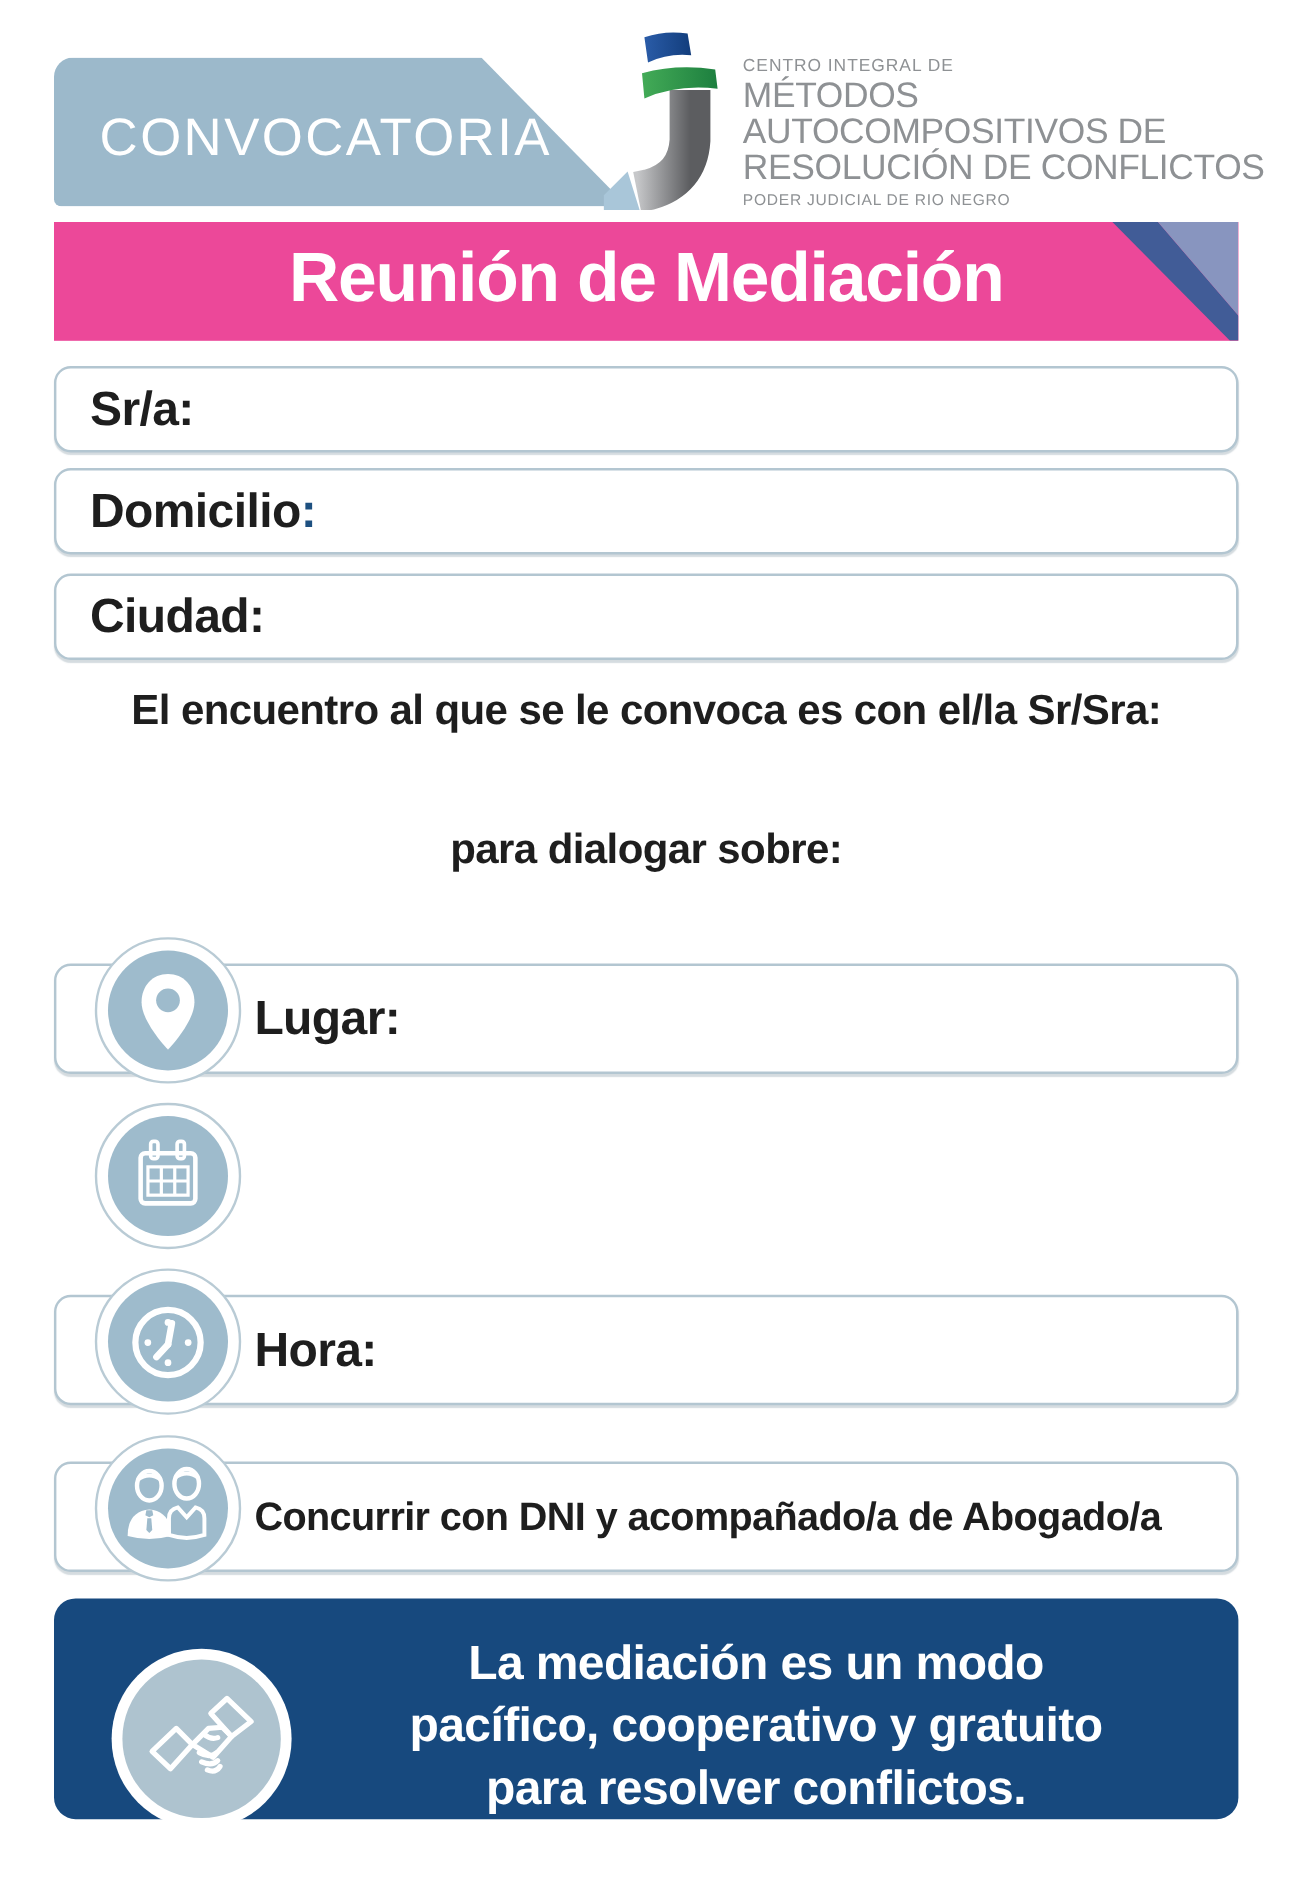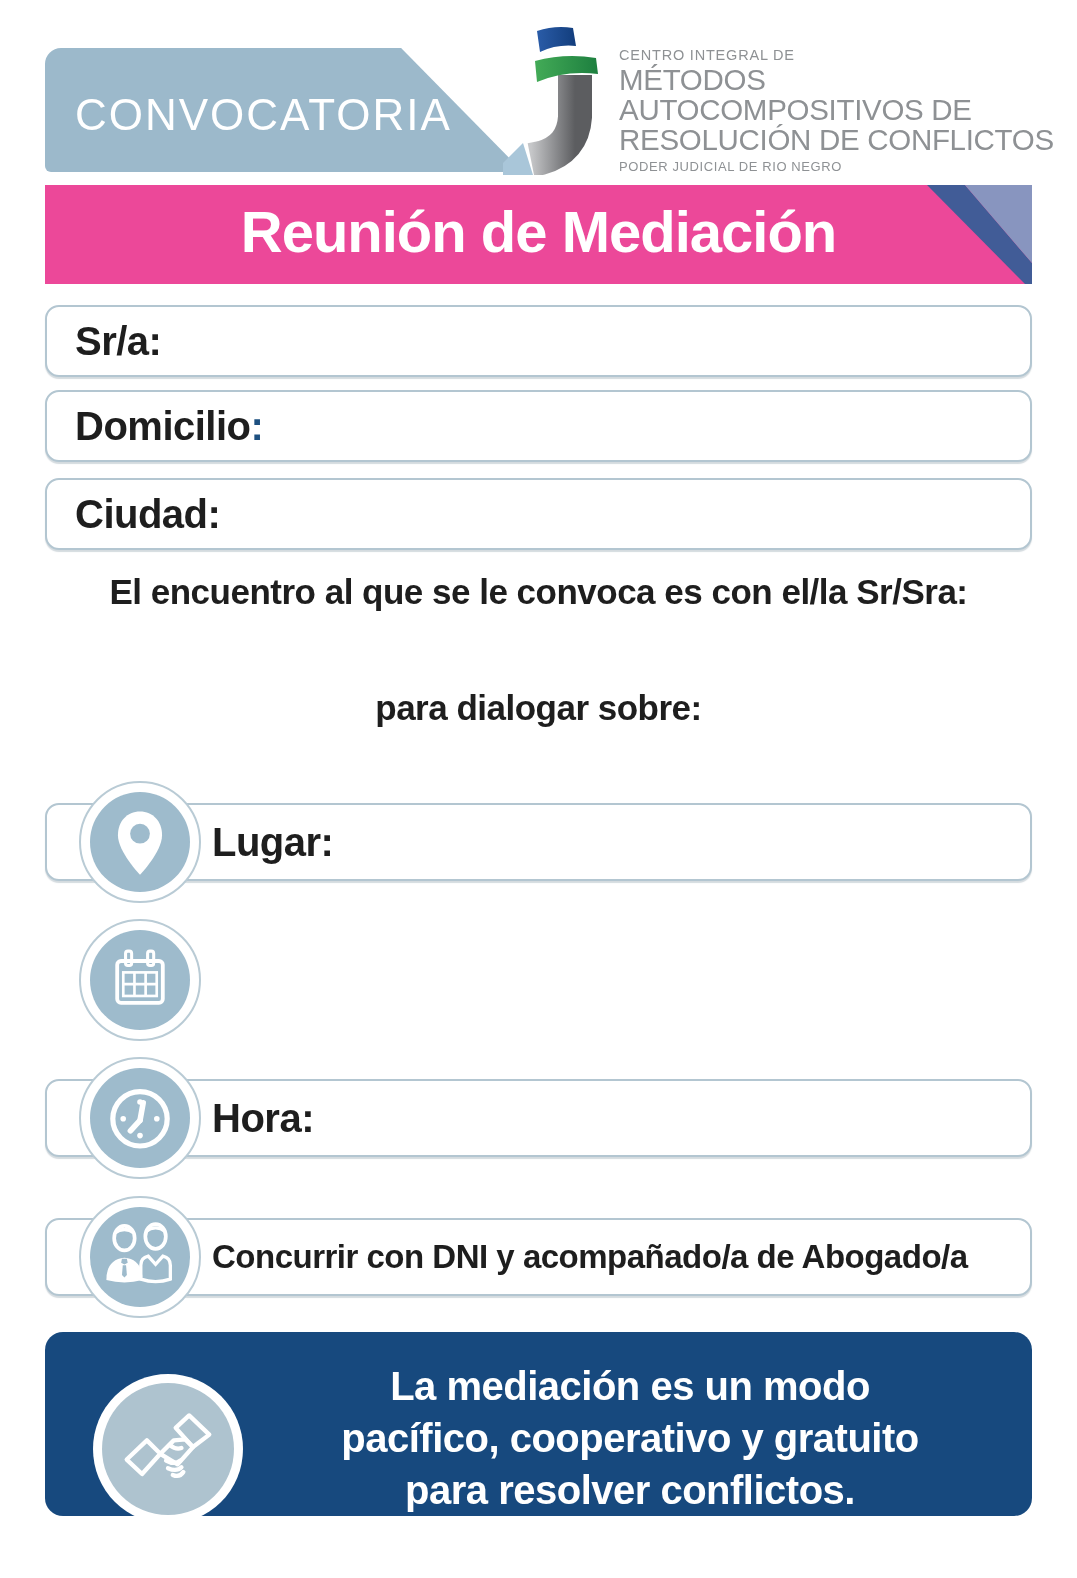--- a/index.html
+++ b/index.html
@@ -8,21 +8,21 @@
     font-family:"Liberation Sans", sans-serif; overflow:hidden;
   }
 
   
   .ribbon {
     position:absolute; left:45px; top:48px; width:478px; height:124px;
     background:#9CB9CB; border-radius:16px 0 0 6px;
     clip-path:polygon(0 0, 74.5% 0, 100% 100%, 0 100%);
     display:flex; align-items:center;
   }
-  .ribbon-label { color:#fff; font-size:44px; letter-spacing:2px; padding-left:30px; padding-top:10px; }
+  .ribbon-label { color:#fff; font-size:44px; letter-spacing:2px; padding-left:20px; padding-top:10px;margin-left:18px; }
 
   
   .logo { position:absolute; left:503px; top:25px; display:flex; }
   .logo-mark { width:100px; height:150px; }
   .logo-text { margin-left:16px; color:#8E9194; }
   .logo-small-top { font-size:14.5px; letter-spacing:0.8px; margin-top:22px; margin-bottom:2px; }
   .logo-big { font-size:29.5px; line-height:30px; letter-spacing:-0.3px; }
   .logo-small-bottom { font-size:13px; letter-spacing:0.6px; margin-top:4px; }
 
   
@@ -49,21 +49,21 @@
 
   .body-line {
     position:absolute; left:0; width:1077px; text-align:center;
     font-weight:bold; color:#1e1e1e; font-size:35px; letter-spacing:-0.5px;
   }
   #body-line1 { top:572px; }
   #body-line2 { top:688px; }
 
   
   .icon-row {
-    position:absolute; left:45px; width:987px; height:78px; background:#fff;
+    position:absolute; left:45px; width:987px; height:92px; background:#fff;
     border:2px solid #B3C6D1; border-radius:14px; box-sizing:border-box;
     box-shadow:0 2px 1px rgba(160,175,185,0.45);
     display:flex; align-items:center;
   }
   .icon-row .lbl { font-weight:bold; font-size:40px; color:#1e1e1e; padding-left:165px; letter-spacing:-0.5px; white-space:nowrap; }
   #row-lugar  { top:803px; }
   #row-dia    { top:941px; }
   #row-hora   { top:1079px; }
   #row-dni    { top:1218px; }
   #row-dni .lbl { font-size:33px; }

